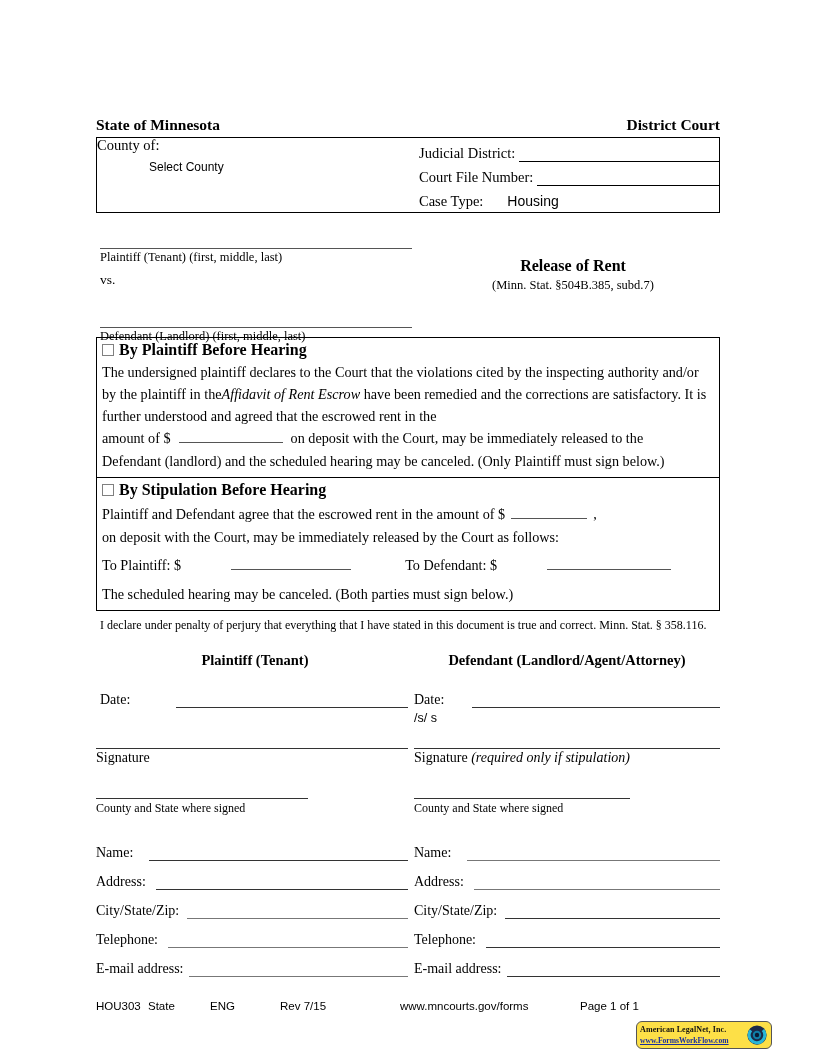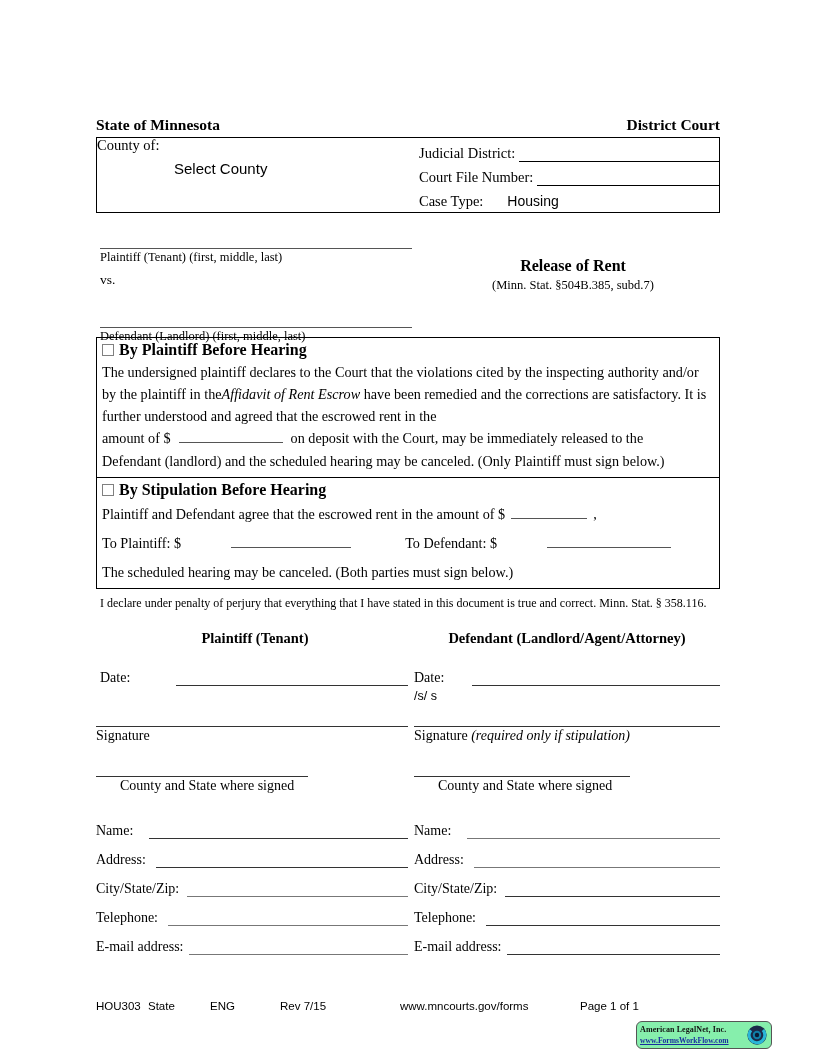--- a/index.html
+++ b/index.html
@@ -61,23 +61,23 @@
   }
   .cap-right {
     padding: 2px 0 0 6px;
     position: relative;
   }
   .cap-label {
     font-size: 14.5px;
     line-height: 15px;
   }
   .county-value {
-    font-size: 15px;
+    font-size: 12px;
     margin-top: 7px;
-    margin-left: 77px;
+    margin-left: 52px;
   }
   .rt-row {
     display: flex;
     align-items: flex-end;
     height: 24px;
   }
   .rt-row .lbl {
     font-size: 14.5px;
     white-space: nowrap;
     line-height: 17px;
@@ -233,21 +233,21 @@
     line-height: 15px;
     padding-top: 3px;
   }
   .csline {
     border-bottom: 1.2px solid #333;
     height: 16px;
     width: 212px;
     margin-top: 16px;
   }
   .csline.r { width: 216px; }
-  .cscap { font-size: 14px; line-height: 16px; padding-top: 1px; margin-left: 24px; }
+  .cscap { font-size: 12px; line-height: 16px; padding-top: 1px; }
 
   .contact { margin-top: 16px; }
   .contact .fld { height: 29px; }
 
   
   .footer {
     position: absolute;
     left: 96px;
     top: 1000px;
     width: 624px;
@@ -264,21 +264,21 @@
   .f-page  { text-align: left; }
 
   .logo {
     position: absolute;
     left: 636px;
     top: 1021px;
     width: 136px;
     height: 28px;
     border: 1.2px solid #555;
     border-radius: 6px;
-    background: #86efac;
+    background: #fde047;
     display: flex;
     align-items: center;
     padding: 0 3px;
     box-sizing: border-box;
   }
   .logo-text {
     flex: 1 1 auto;
     line-height: 10px;
   }
   .logo-l1 {
@@ -370,20 +370,21 @@
       <div class="sec">
         <div class="chk-head">
           <span class="checkbox"></span>
           <span>By Stipulation Before Hearing</span>
         </div>
         <div class="amt-row" style="margin-top:4px;">
           <span>Plaintiff and Defendant agree that the escrowed rent in the amount of $</span>
           <span class="inline-line" style="width:76px; margin:0 6px;"></span>
           <span>,</span>
         </div>
+        <div class="para">on deposit with the Court, may be immediately released by the Court as follows:</div>
         <div class="amt-row" style="margin-top:6px;gap:44px;">
           <span>To Plaintiff: $</span>
           <span class="inline-line" style="width:120px; margin:0 10px 0 6px;"></span>
           <span>To Defendant: $</span>
           <span class="inline-line" style="width:124px; margin-left:6px;"></span>
         </div>
         <div class="para" style="margin-top:6px;">The scheduled hearing may be canceled. (Both parties must sign below.)</div>
       </div>
 
     </div>

